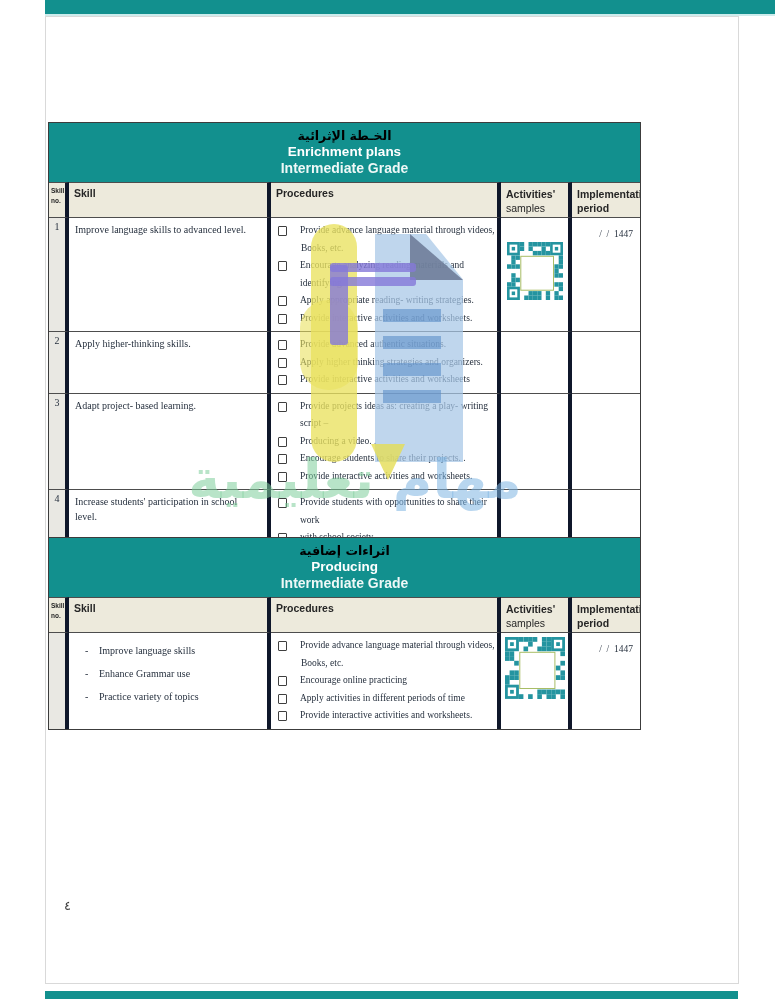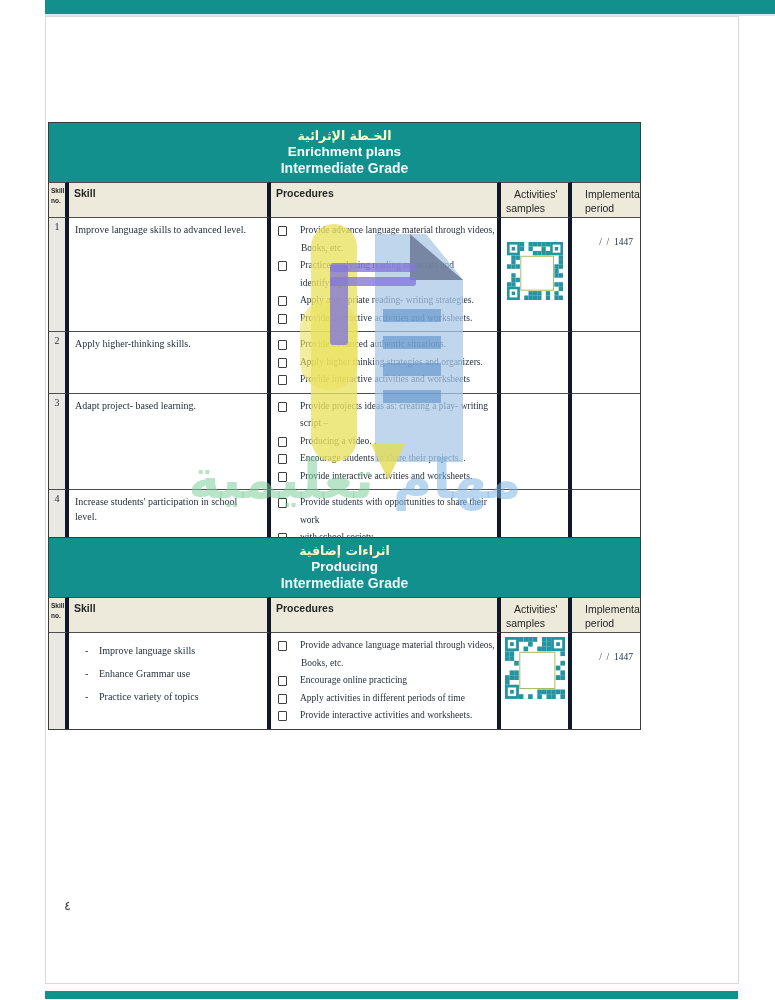--- a/index.html
+++ b/index.html
@@ -9,45 +9,45 @@
   .band-top{position:absolute;left:45px;right:0;top:0;height:14px;background:#12908e;border-bottom:2px solid #cdecec;}
   .band-bottom{position:absolute;left:45px;width:693px;top:991px;height:8px;background:#12908e;}
   
   .page{position:absolute;left:45px;top:16px;width:692px;height:966px;background:#ffffff;
         border:1px solid #d9d9d9;}
   
   .tbl{position:absolute;width:591px;border:1px solid #3c3c3c;background:#ffffff;}
   .tbl-1{left:48px;top:122px;}
   .tbl-2{left:48px;top:537px;}
   .title-block{background:#12908e;text-align:center;padding:4px 2px 5px;}
-  .t-ar{font-family:"DejaVu Sans", sans-serif;font-weight:bold;font-size:12.5px;color:#fef9c3;line-height:17px;}
+  .t-ar{font-family:"DejaVu Sans", sans-serif;font-weight:bold;font-size:12.5px;color:#000000;line-height:17px;}
   .t-en{font-family:"Liberation Sans", sans-serif;font-weight:bold;font-size:13.5px;color:#ffffff;line-height:16px;}
   .t-gr{font-family:"Liberation Sans", sans-serif;font-weight:600;font-size:14px;color:#eef8f7;line-height:17px;}
   .grid-row{display:grid;grid-template-columns:20px 202px 230px 71px 68px;}
   .gcell{border-right:4px solid #0f172a;border-top:1px solid #4d4d4d;box-sizing:border-box;
          overflow:hidden;color:#27313f;}
   .grid-row .gcell:last-child{border-right:none;}
   
   .hrow .gcell{background:#edeadc;font-family:"Liberation Sans", sans-serif;color:#262626;}
   .h-no{font-size:6.5px;font-weight:bold;line-height:1.5;padding:3px 1px 0 2px;}
   .h-lbl{font-size:10.5px;font-weight:bold;padding:4px 5px 0;}
   .h-two{font-size:10.5px;padding:4px 5px 0;line-height:14px;white-space:nowrap;}
-  .h-two .b{font-weight:normal;margin-left:8px;}
+  .h-two .b{font-weight:bold;}
   
   .c-no{background:#e9e8e3;text-align:center;font-size:10px;padding-top:3px;}
   .c-skill{padding:4px 6px;font-size:10px;line-height:15px;}
   .c-proc{padding:4px 0 4px 4px;font-size:9.5px;}
   .pl{display:flex;align-items:flex-start;line-height:17.5px;}
   .pl .cb{flex:0 0 auto;width:7px;height:8px;border:1px solid #3f3f3f;border-radius:1px;
           margin:4px 13px 0 3px;background:#fff;}
   .pl.cont{padding-left:26px;}
   .bl{display:flex;line-height:23px;padding-left:10px;font-size:10px;}
   .bl .dash{width:14px;flex:0 0 auto;}
   .c-act{position:relative;}
-  .c-per{text-align:right;padding:19px 7px;font-size:9.5px;}
+  .c-per{text-align:right;padding:11px 7px;font-size:9.5px;}
   .c-per span{white-space:pre;}
   .qr{display:block;margin:0 auto;}
   .qr-1{margin-top:24px;}
   .qr-2{margin-top:4px;}
   
   .wm{position:absolute;pointer-events:none;}
   .lg-yellow{left:311px;top:224px;width:46px;height:238px;background:#e9e15f;opacity:.78;border-radius:24px;z-index:6;}
   .lg-yellow2{left:300px;top:300px;width:58px;height:90px;background:#e9e15f;opacity:.6;border-radius:28px;z-index:6;}
   .lg-pv{left:330px;top:265px;width:18px;height:80px;background:#8478d8;opacity:.8;z-index:7;border-radius:3px;}
   .lg-pb1{left:330px;top:263px;width:86px;height:9px;background:#8478d8;opacity:.8;z-index:7;border-radius:3px;}
@@ -103,21 +103,21 @@
       <div class="gcell c-proc">
         <div class="pl">
             <span class="cb"></span>
             <span>Provide advance language  material  through videos,</span>
           </div>
         <div class="pl cont">
             <span>Books, etc.</span>
           </div>
         <div class="pl">
             <span class="cb"></span>
-            <span>Practice analyzing reading materials and identifying</span>
+            <span>Encourage analyzing reading materials and identifying</span>
           </div>
         <div class="pl">
             <span class="cb"></span>
             <span>Apply appropriate reading- writing  strategies.</span>
           </div>
         <div class="pl">
             <span class="cb"></span>
             <span>Provide interactive activities and worksheets.</span>
           </div>
       </div>

